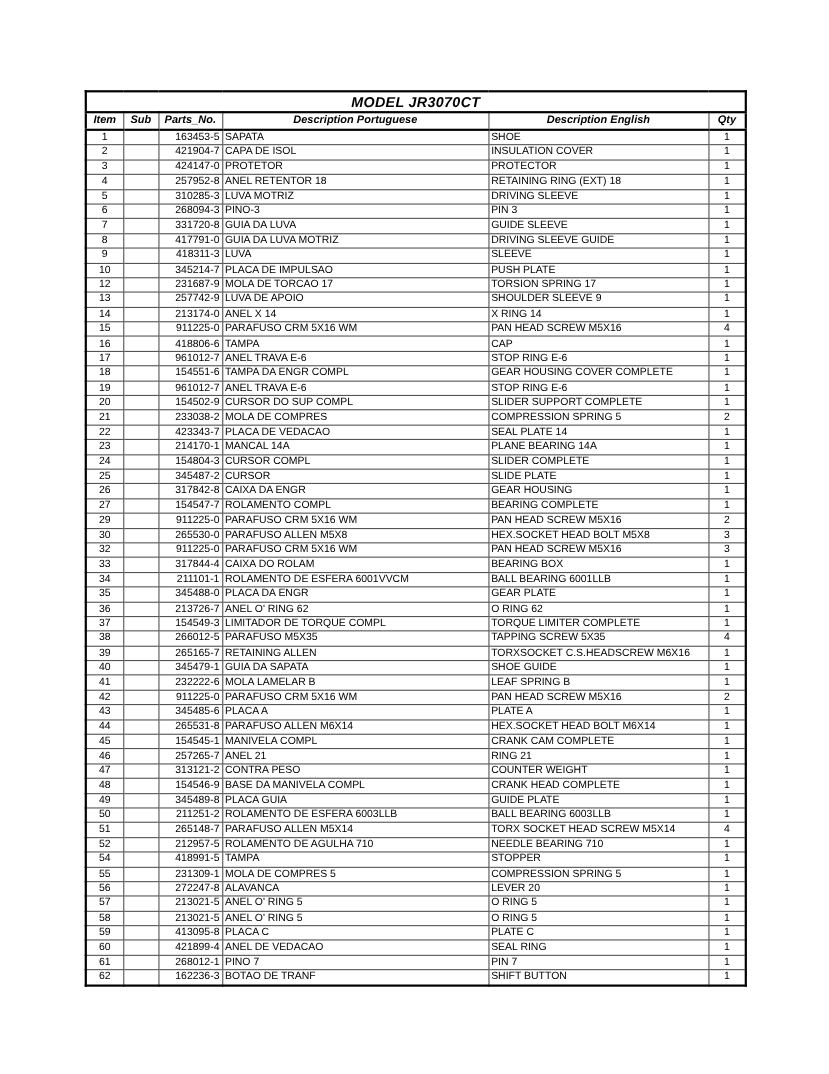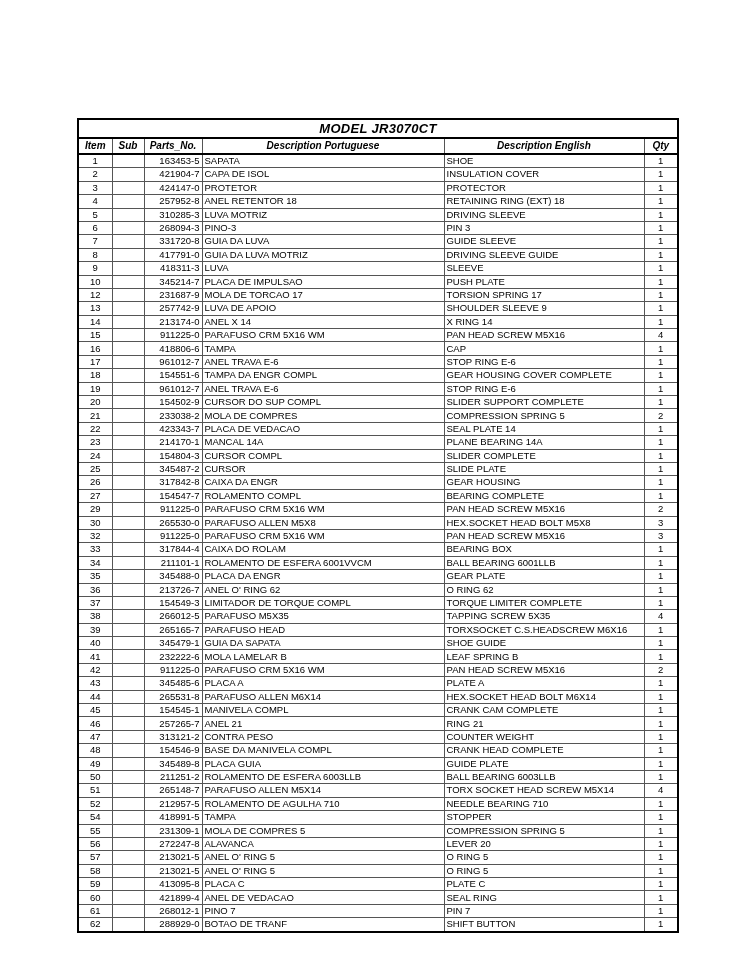--- a/index.html
+++ b/index.html
@@ -24,21 +24,20 @@
     position: absolute;
     left: 77px;
     top: 82px;
     width: 600px;
   }
   table.parts-table {
     width: 600px;
     border-collapse: collapse;
     table-layout: fixed;
     border: 2px solid #000000;
-    margin-top: 36px;
   }
   table.parts-table td,
   table.parts-table th {
     border: 1px solid #555555;
     padding: 0 2px;
     font-size: 9.5px;
     line-height: 12.2px;
     height: 12.4px;
     vertical-align: middle;
     white-space: nowrap;
@@ -390,21 +389,21 @@
             <td class="sub"></td>
             <td class="part">266012-5</td>
             <td class="pt">PARAFUSO M5X35</td>
             <td class="en">TAPPING SCREW 5X35</td>
             <td class="qty">4</td>
           </tr>
           <tr>
             <td class="item">39</td>
             <td class="sub"></td>
             <td class="part">265165-7</td>
-            <td class="pt">PARAFUSO HEAD</td>
+            <td class="pt">RETAINING ALLEN</td>
             <td class="en">TORXSOCKET C.S.HEADSCREW M6X16</td>
             <td class="qty">1</td>
           </tr>
           <tr>
             <td class="item">40</td>
             <td class="sub"></td>
             <td class="part">345479-1</td>
             <td class="pt">GUIA DA SAPATA</td>
             <td class="en">SHOE GUIDE</td>
             <td class="qty">1</td>
@@ -565,21 +564,21 @@
             <td class="item">61</td>
             <td class="sub"></td>
             <td class="part">268012-1</td>
             <td class="pt">PINO 7</td>
             <td class="en">PIN 7</td>
             <td class="qty">1</td>
           </tr>
           <tr>
             <td class="item">62</td>
             <td class="sub"></td>
-            <td class="part">288929-0</td>
+            <td class="part">162236-3</td>
             <td class="pt">BOTAO DE TRANF</td>
             <td class="en">SHIFT BUTTON</td>
             <td class="qty">1</td>
           </tr>
         </tbody>
     </table>
   </div>
 </div>
 
 </body></html>

